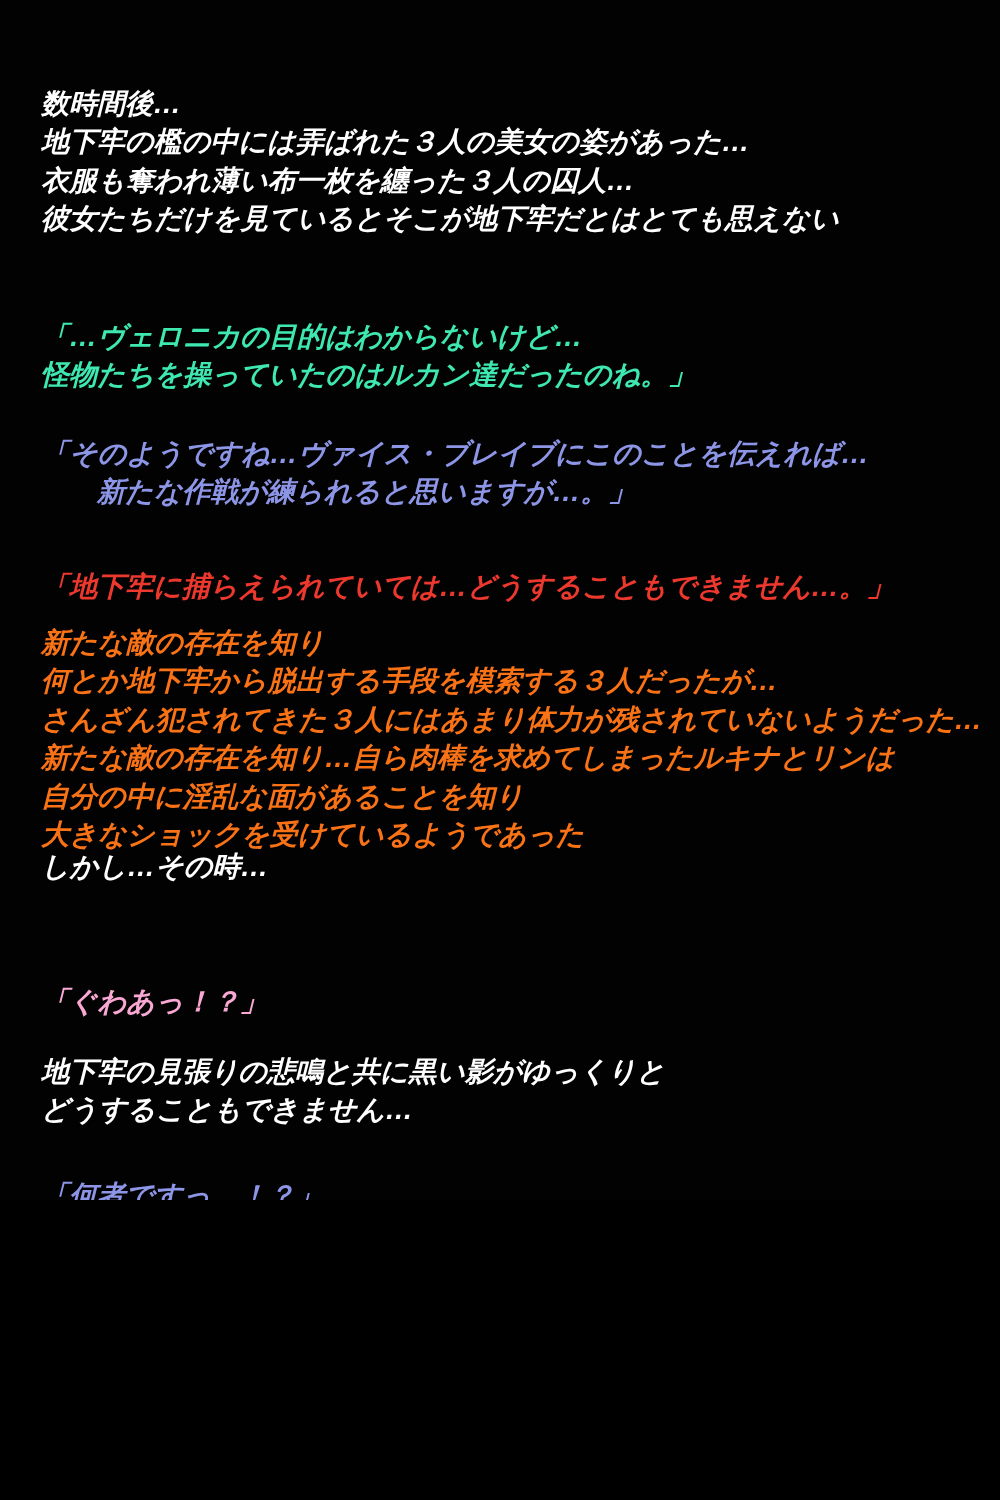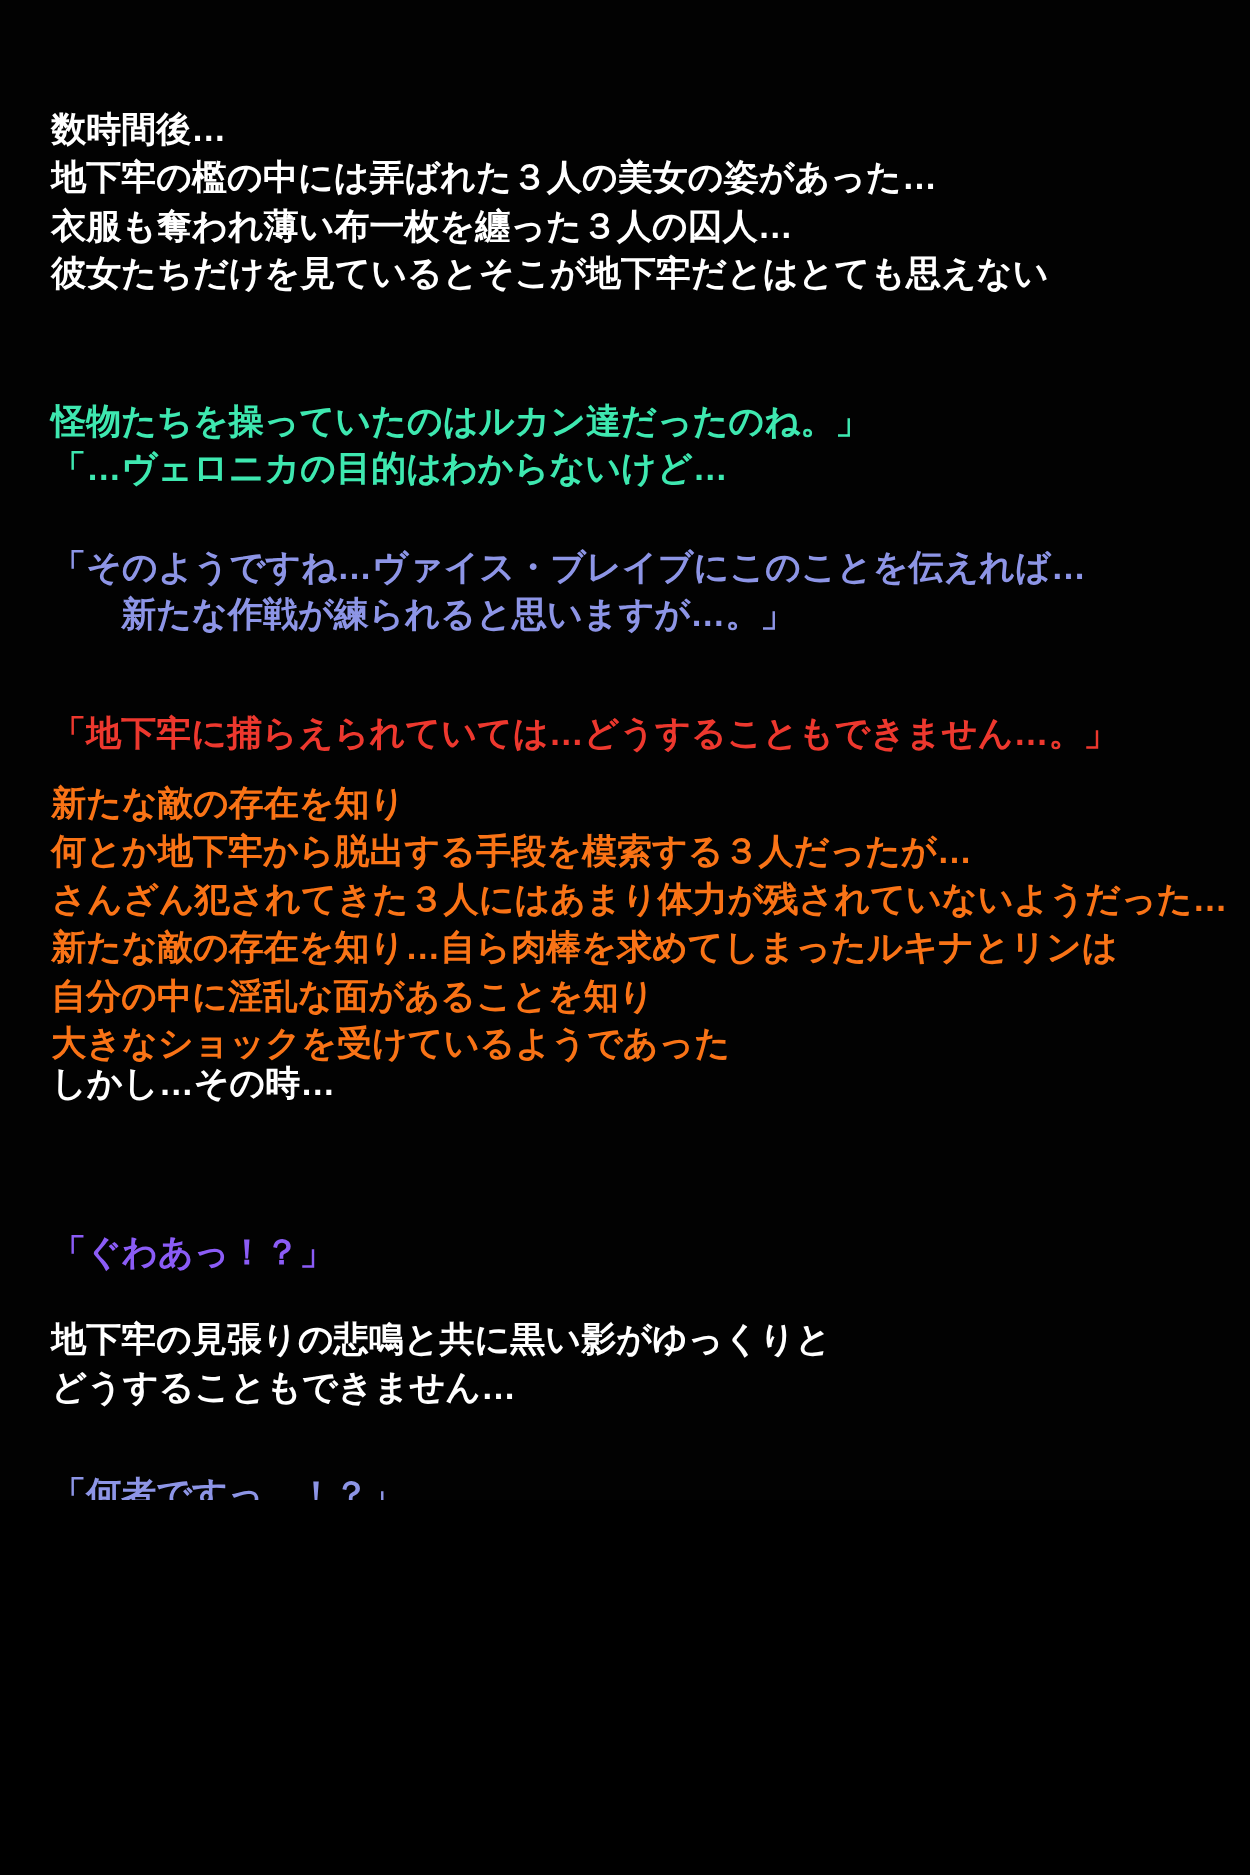--- a/index.html
+++ b/index.html
@@ -7,20 +7,21 @@
     padding: 0;
     background: #000;
   }
   .page {
     position: relative;
     width: 1000px;
     height: 1200px;
     background: #020202;
     overflow: hidden;
     font-family: "Liberation Sans", sans-serif;
+    font-style: italic;
   }
   .paragraph {
     position: absolute;
     left: 41px;
     right: 10px;
     font-size: 28px;
     line-height: 38.4px;
     font-weight: bold;
     letter-spacing: 0px;
   }
@@ -33,42 +34,42 @@
 
 <div class="page">
   <div id="text-root">
       <div class="paragraph" style="top: 85px; color: rgb(255, 255, 255);">
         <div class="text-line">数時間後…</div>
         <div class="text-line">地下牢の檻の中には弄ばれた３人の美女の姿があった…</div>
         <div class="text-line">衣服も奪われ薄い布一枚を纏った３人の囚人…</div>
         <div class="text-line">彼女たちだけを見ているとそこが地下牢だとはとても思えない</div>
       </div>
       <div class="paragraph" style="top: 318px; color: rgb(62, 232, 176);">
+        <div class="text-line">「…ヴェロニカの目的はわからないけど…</div>
         <div class="text-line">怪物たちを操っていたのはルカン達だったのね。」</div>
-        <div class="text-line">「…ヴェロニカの目的はわからないけど…</div>
       </div>
       <div class="paragraph" style="top: 435px; color: rgb(141, 149, 230);">
         <div class="text-line">「そのようですね…ヴァイス・ブレイブにこのことを伝えれば…</div>
         <div class="text-line">　　新たな作戦が練られると思いますが…。」</div>
       </div>
       <div class="paragraph" style="top: 548px; color: rgb(237, 56, 46); margin-top: 20px;">
         <div class="text-line">「地下牢に捕らえられていては…どうすることもできません…。」</div>
       </div>
       <div class="paragraph" style="top: 624px; color: #f97316;">
         <div class="text-line">新たな敵の存在を知り</div>
         <div class="text-line">何とか地下牢から脱出する手段を模索する３人だったが…</div>
         <div class="text-line">さんざん犯されてきた３人にはあまり体力が残されていないようだった…</div>
         <div class="text-line">新たな敵の存在を知り…自ら肉棒を求めてしまったルキナとリンは</div>
         <div class="text-line">自分の中に淫乱な面があることを知り</div>
         <div class="text-line">大きなショックを受けているようであった</div>
       </div>
       <div class="paragraph" style="top: 848px; color: rgb(255, 255, 255);">
         <div class="text-line">しかし…その時…</div>
       </div>
-      <div class="paragraph" style="top: 983px; color: #8b5cf6;">
+      <div class="paragraph" style="top: 983px; color: #f9a8d4;">
         <div class="text-line">「ぐわあっ！？」</div>
       </div>
       <div class="paragraph" style="top: 1053px; color: rgb(255, 255, 255);">
         <div class="text-line">地下牢の見張りの悲鳴と共に黒い影がゆっくりと</div>
         <div class="text-line">どうすることもできません…</div>
       </div>
       <div class="paragraph" style="top: 1177px; color: rgb(141, 149, 230);">
         <div class="text-line">「何者ですっ…！？」</div>
       </div>
     </div>

